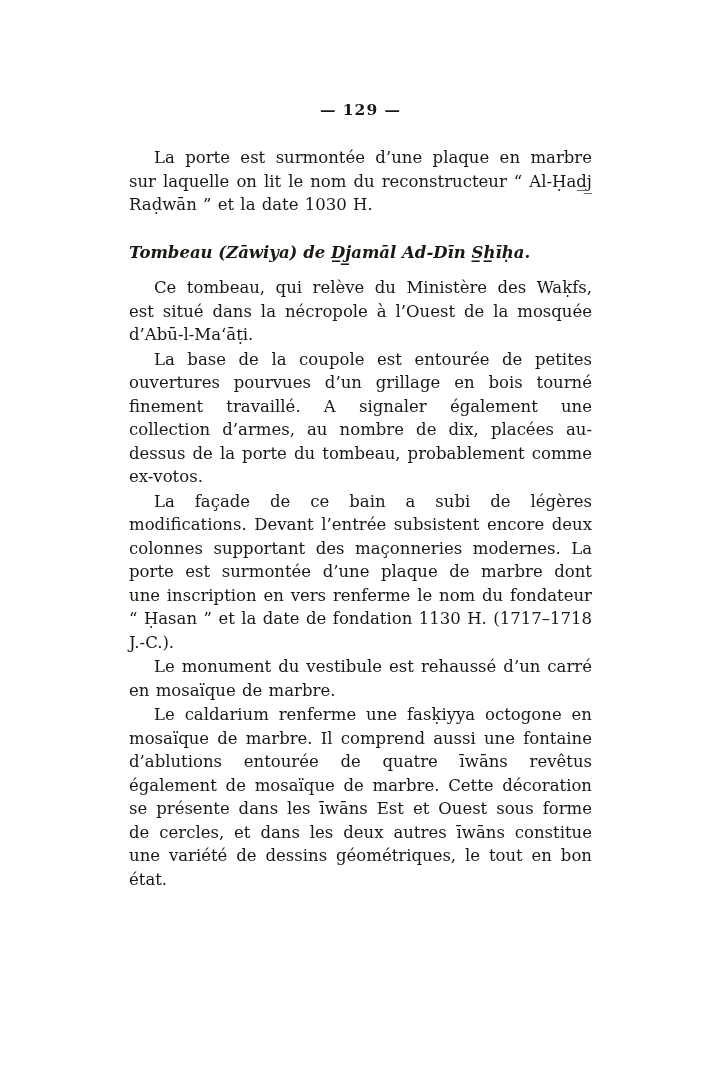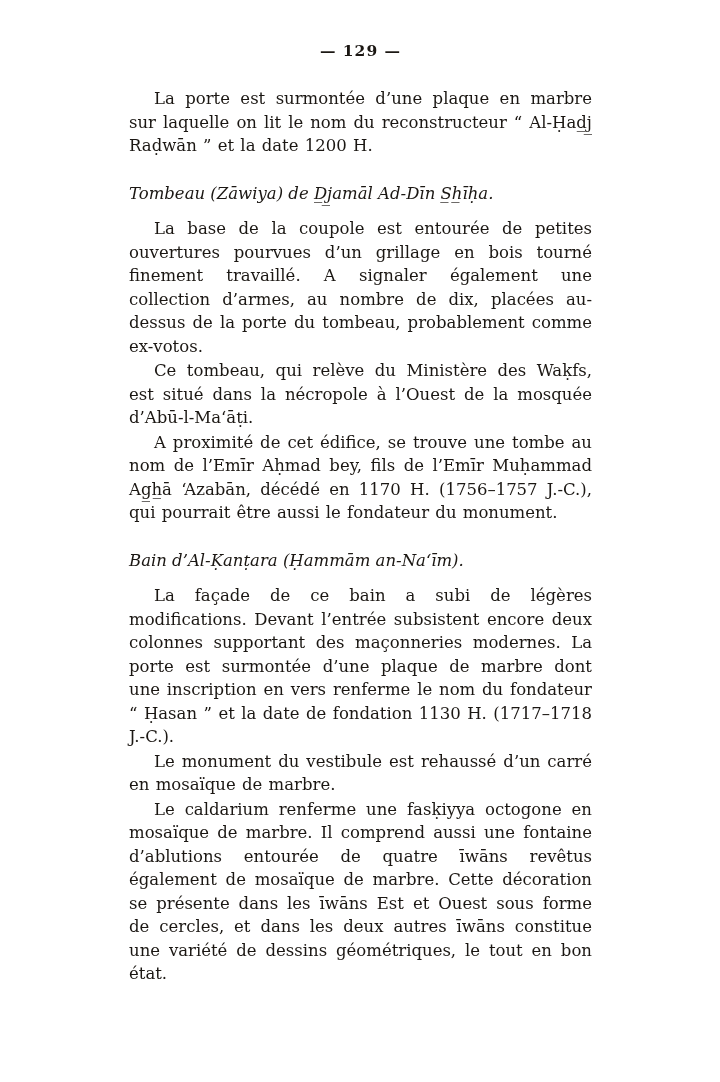--- a/index.html
+++ b/index.html
@@ -8,21 +8,21 @@
     padding: 0;
     background: #e9e7e2;
   }
   .scan-page {
     position: relative;
     width: 720px;
     height: 1082px;
     margin: 0 auto;
     background: #ffffff;
     box-sizing: border-box;
-    padding: 41px 128px 0 129px;
+    padding: 100px 128px 0 129px;
     color: #1b1713;
     font-family: "DejaVu Serif", "Liberation Serif", serif;
     overflow: hidden;
   }
   .running-head {
     text-align: center;
     font-size: 15.5px;
     font-weight: bold;
     letter-spacing: 1px;
     line-height: 20px;
@@ -35,46 +35,44 @@
     text-indent: 25px;
     margin: 0;
     word-spacing: 1px;
   }
   .para + .para {
     margin-top: 1px;
   }
   .section-heading {
     font-size: 16.5px;
     font-style: italic;
-    font-weight: normal;
+    font-weight: bold;
     line-height: 23.5px;
     text-indent: 0;
     text-align: left;
     margin: 24px 0 12px 0;
   }
 </style>
 </head>
 <body>
 
 <div class="scan-page">
 
   <div class="running-head">— 129 —</div>
 
-  <p class="para">La porte est surmontée d’une plaque en marbre sur laquelle on lit le nom du reconstructeur “ Al-Ḥad̲j̲ Raḍwān ” et la date 1200 H.</p>
+  <p class="para">La porte est surmontée d’une plaque en marbre sur laquelle on lit le nom du reconstructeur “ Al-Ḥad̲j̲ Raḍwān ” et la date 1030 H.</p>
 
   <h2 class="section-heading">Tombeau (Zāwiya) de D̲j̲amāl Ad-Dīn S̲h̲īḥa.</h2>
 
+  <p class="para">Ce tombeau, qui relève du Ministère des Waḳfs, est situé dans la nécropole à l’Ouest de la mosquée d’Abū-l-Ma‘āṭi.</p>
+
   <p class="para">La base de la coupole est entourée de petites ouvertures pourvues d’un grillage en bois tourné finement travaillé. A signaler également une collection d’armes, au nombre de dix, placées au-dessus de la porte du tombeau, probablement comme ex-votos.</p>
 
-  <p class="para">Ce tombeau, qui relève du Ministère des Waḳfs, est situé dans la nécropole à l’Ouest de la mosquée d’Abū-l-Ma‘āṭi.</p>
-
-  <p class="para">A proximité de cet édifice, se trouve une tombe au nom de l’Emīr Aḥmad bey, fils de l’Emīr Muḥammad Ag̲h̲ā ‘Azabān, décédé en 1170 H. (1756–1757 J.-C.), qui pourrait être aussi le fondateur du monument.</p>
 
 
-  <h2 class="section-heading">Bain d’Al-Ḳanṭara (Ḥammām an-Na‘īm).</h2>
 
   <p class="para">La façade de ce bain a subi de légères modifications. Devant l’entrée subsistent encore deux colonnes supportant des maçonneries modernes. La porte est surmontée d’une plaque de marbre dont une inscription en vers renferme le nom du fondateur “ Ḥasan ” et la date de fondation 1130 H. (1717–1718 J.-C.).</p>
 
   <p class="para">Le monument du vestibule est rehaussé d’un carré en mosaïque de marbre.</p>
 
   <p class="para">Le caldarium renferme une fasḳiyya octogone en mosaïque de marbre. Il comprend aussi une fontaine d’ablutions entourée de quatre īwāns revêtus également de mosaïque de marbre. Cette décoration se présente dans les īwāns Est et Ouest sous forme de cercles, et dans les deux autres īwāns constitue une variété de dessins géométriques, le tout en bon état.</p>
 
 </div>
 
 </body></html>

